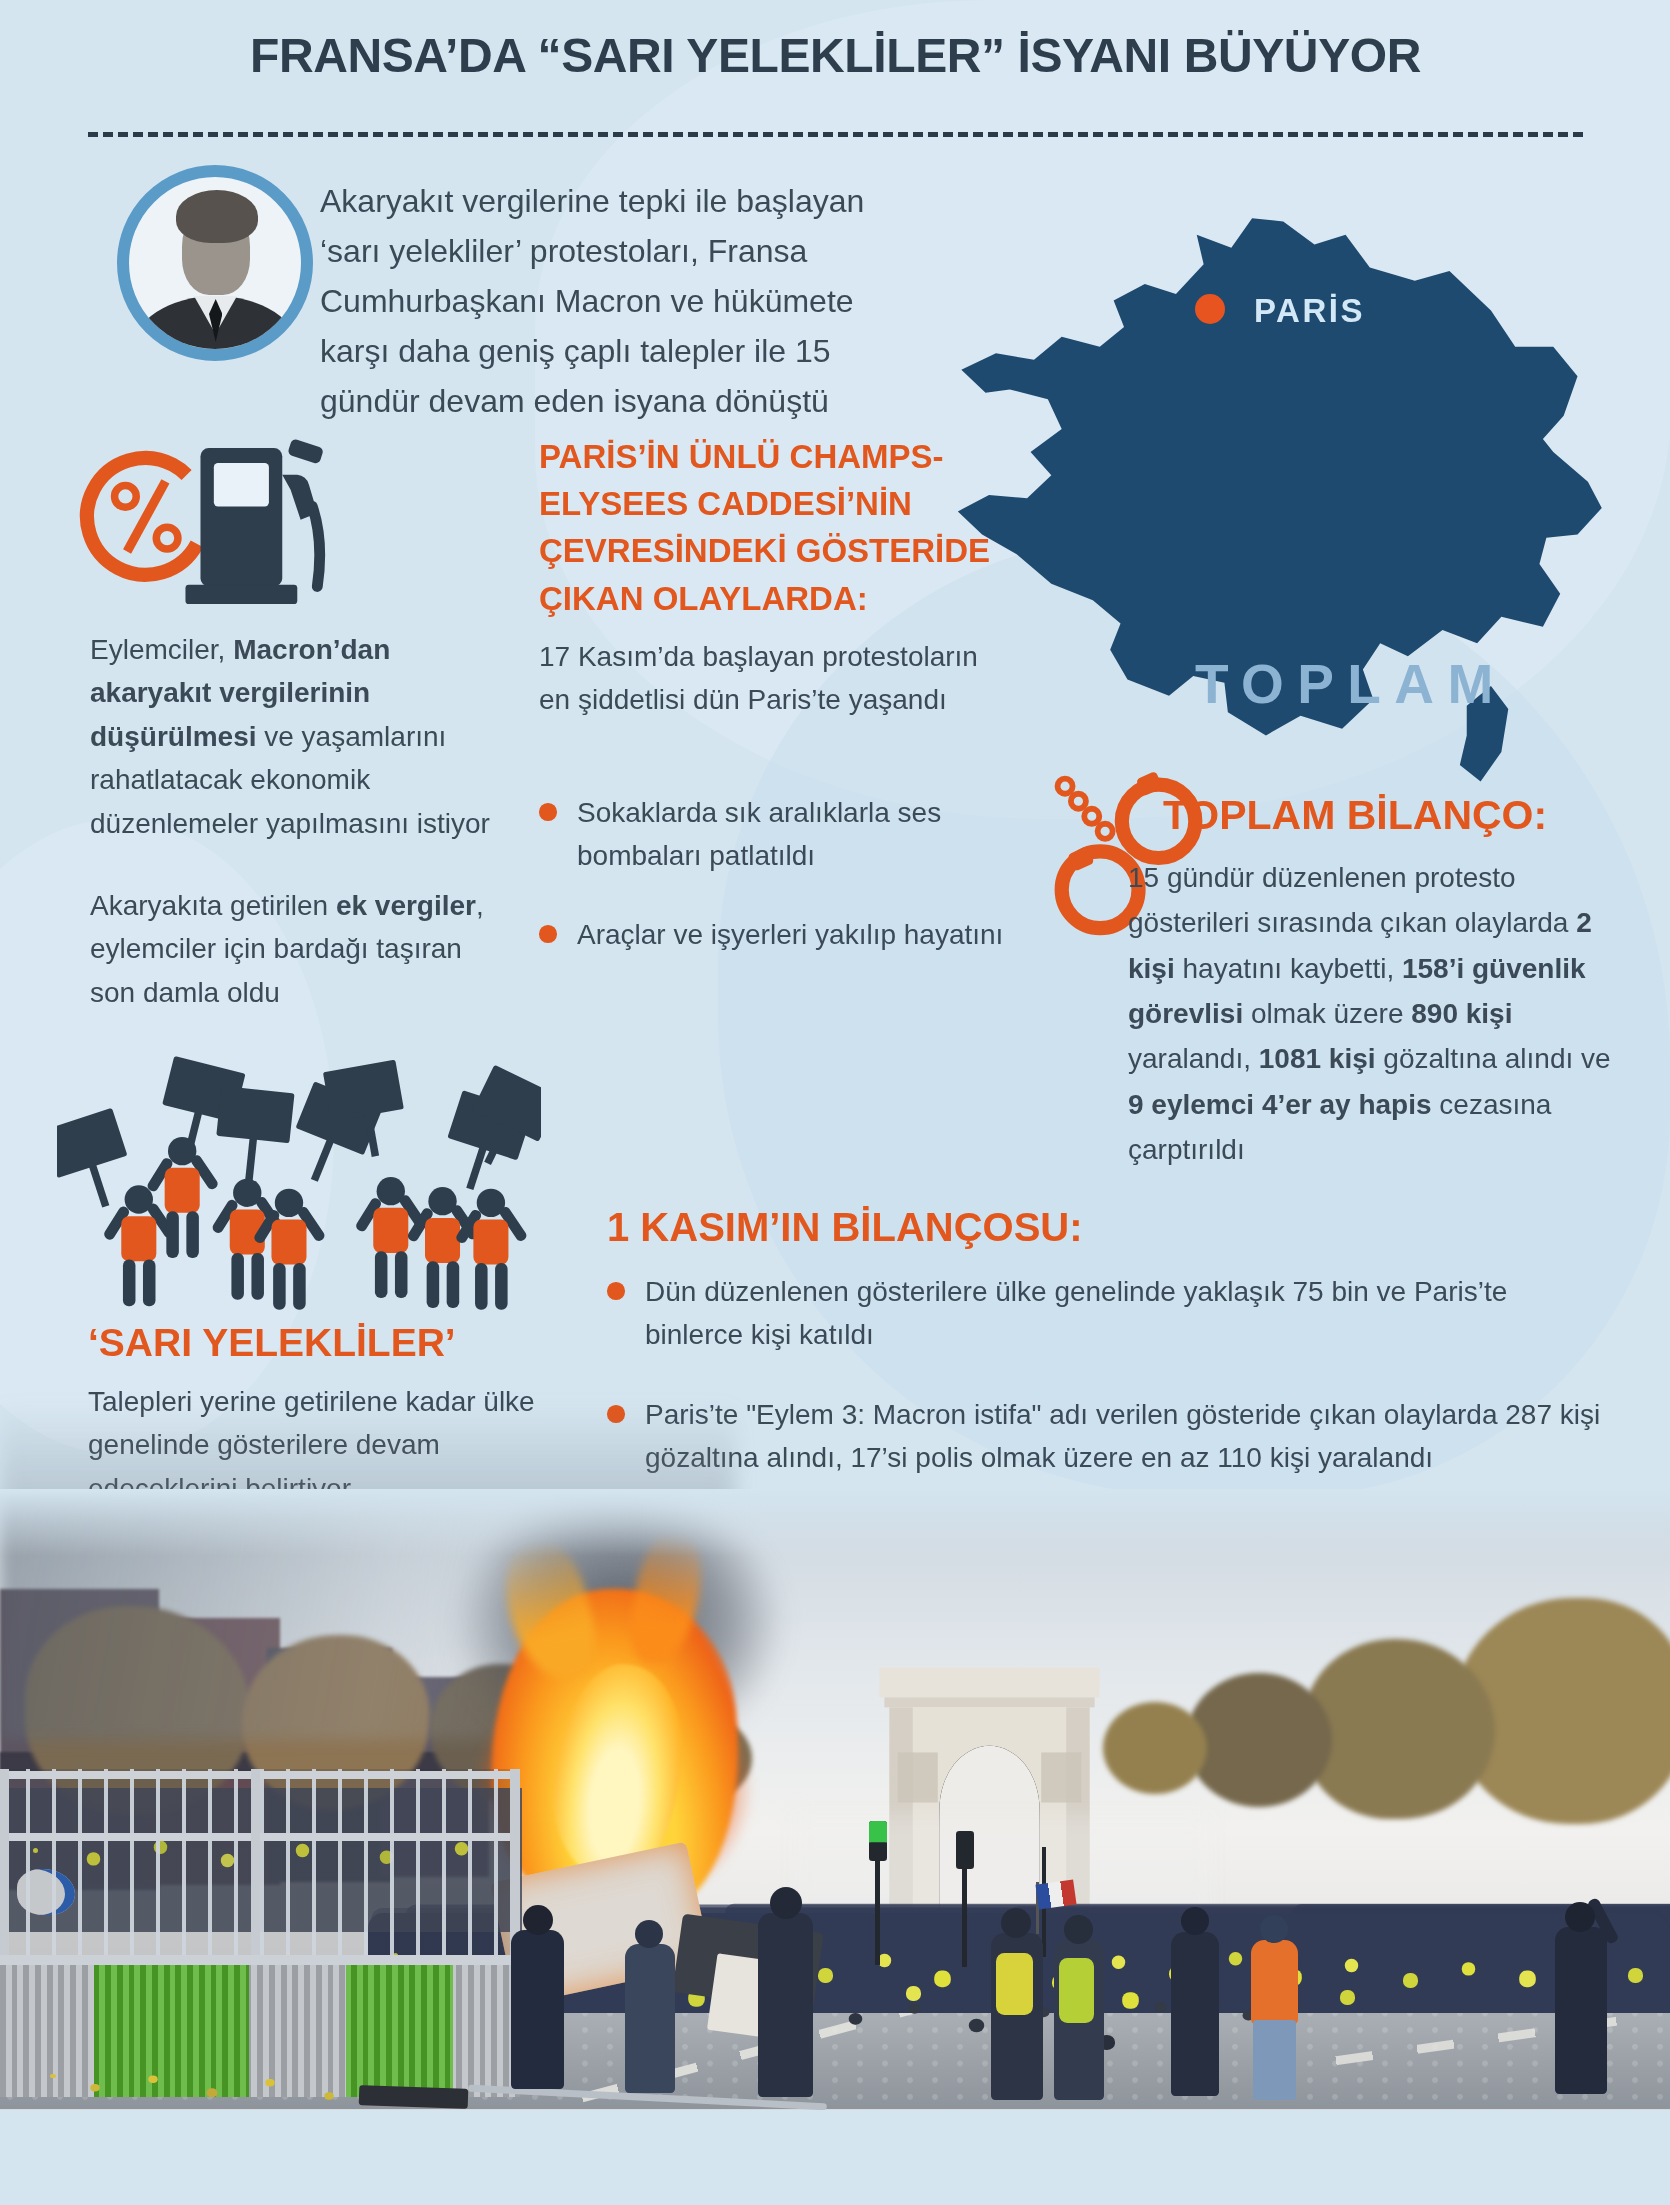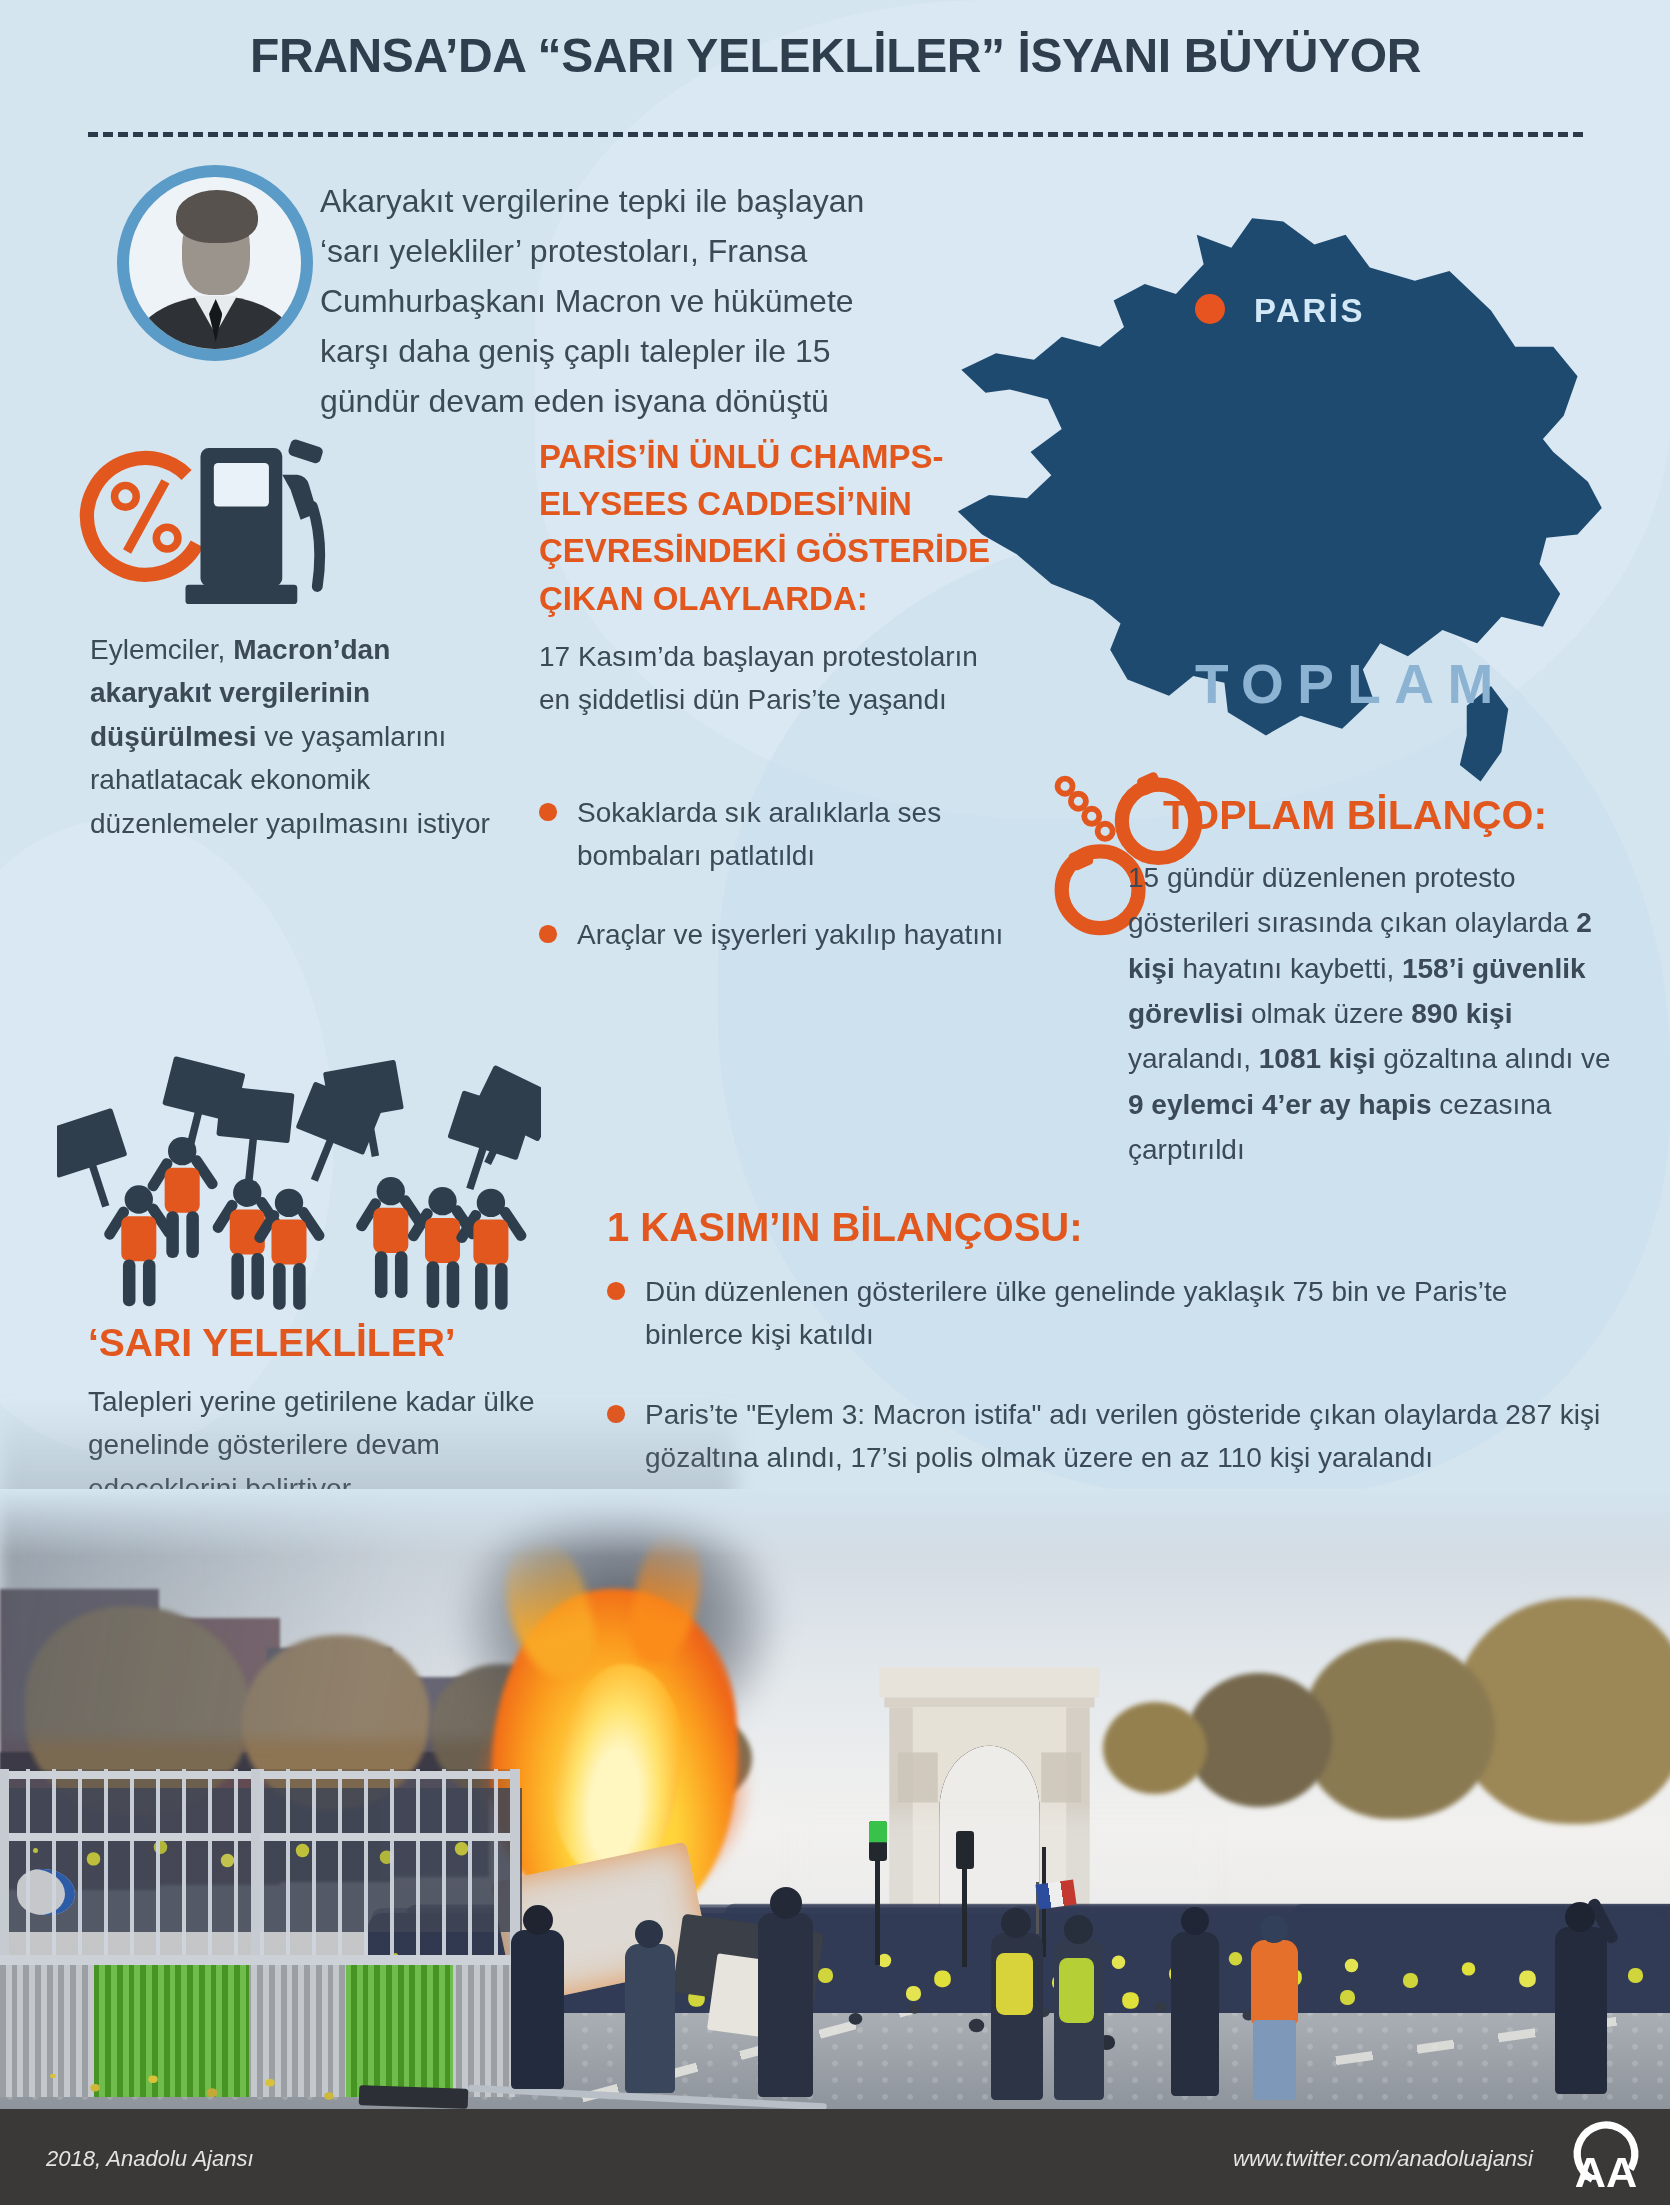--- a/index.html
+++ b/index.html
@@ -94,20 +94,21 @@
       <rect x="148" y="26" width="98" height="166" rx="10"></rect>
       <rect x="164" y="44" width="66" height="52" rx="5" fill="#e9f2f8"></rect>
       <rect x="130" y="190" width="134" height="23" rx="4"></rect>
       <path d="M246 58 h18 a16 16 0 0 1 14 12 l10 34 -20 8 -12 -36 z"></path>
       <path d="M282 96 q14 42 6 96" fill="none" stroke="#2e3e4c" stroke-width="13" stroke-linecap="round"></path>
       <rect x="254" y="20" width="40" height="20" rx="6" transform="rotate(18 274 30)"></rect>
     </g>
   </svg>
 
   <div class="abs ptext" style="left:90px;top:628px;width:401px;"><span>Eylemciler, </span><span class="b">Macron’dan akaryakıt vergilerinin düşürülmesi</span><span> ve yaşamlarını rahatlatacak ekonomik düzenlemeler yapılmasını istiyor</span></div>
+  <div class="abs ptext" style="left:90px;top:884px;width:401px;"><span>Akaryakıta getirilen </span><span class="b">ek vergiler</span><span>, eylemciler için bardağı taşıran son damla oldu</span></div>
 
   <svg class="abs" style="left:57px;top:1051px;" width="484" height="267" viewBox="0 0 580 320">
     <defs>
       <g id="fig">
         <circle cx="0" cy="-70" r="17" fill="#2e3e4c"></circle>
         <rect x="-33" y="-64" width="13" height="44" rx="6" fill="#2e3e4c" transform="rotate(32 -27 -42)"></rect>
         <rect x="20" y="-68" width="13" height="46" rx="6" fill="#2e3e4c" transform="rotate(-34 27 -45)"></rect>
         <rect x="-21" y="-50" width="42" height="54" rx="9" fill="#e2571d"></rect>
         <rect x="-19" y="2" width="15" height="56" rx="7" fill="#2e3e4c"></rect>
         <rect x="5" y="2" width="15" height="56" rx="7" fill="#2e3e4c"></rect>
@@ -273,23 +274,15 @@
     <div class="fig-h" style="left:1260px;top:426px;width:28px;height:28px;background:#32405a;"></div>
     <div class="fig-b" style="left:1555px;top:438px;width:52px;height:167px;background:#242b3c;"></div>
     <div class="abs" style="left:1597px;top:408px;width:11.7px;height:48px;background:#242b3c;transform:rotate(-28deg);border-radius:5px;"></div>
     <div class="fig-h" style="left:1565px;top:413px;width:30px;height:30px;background:#1e2431;"></div>
 
     <div class="abs" style="left:50px;top:585px;width:5.8px;height:4.2px;border-radius:50%;background:#d9c23a;box-shadow:42px 11.7px 0 1.7px #cdb83a,100px 3.3px 0 1.7px #d9c23a,159px 16.7px 0 2.5px #c3a939,217px 6.7px 0 1.7px #d9c23a,276px 20px 0 1.7px #cdb83a;"></div>
 
     <div class="blendtop"></div>
   </div>
 
-  <div class="footer">
-    <div class="ftxt" style="left:46px;">2018, Anadolu Ajansı</div>
-    <div class="ftxt" style="right:138px;">www.twitter.com/anadoluajansi</div>
-    <svg class="abs" style="right:25px;top:8.4px;" width="80" height="80" viewBox="0 0 100 100">
-      <circle cx="50" cy="46" r="36" fill="none" stroke="#fff" stroke-width="9" stroke-dasharray="172 54" transform="rotate(118 50 46)"></circle>
-      <text x="50" y="88" text-anchor="middle" font-size="54" font-weight="bold" fill="#fff" font-family="Liberation Sans, DejaVu Sans, sans-serif">AA</text>
-    </svg>
-  </div>
 
 </div>
 
 
 </body></html>

